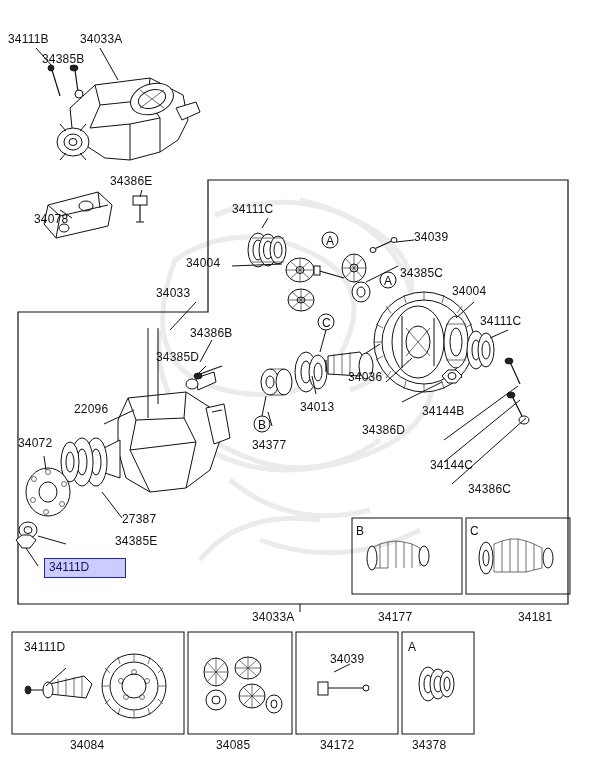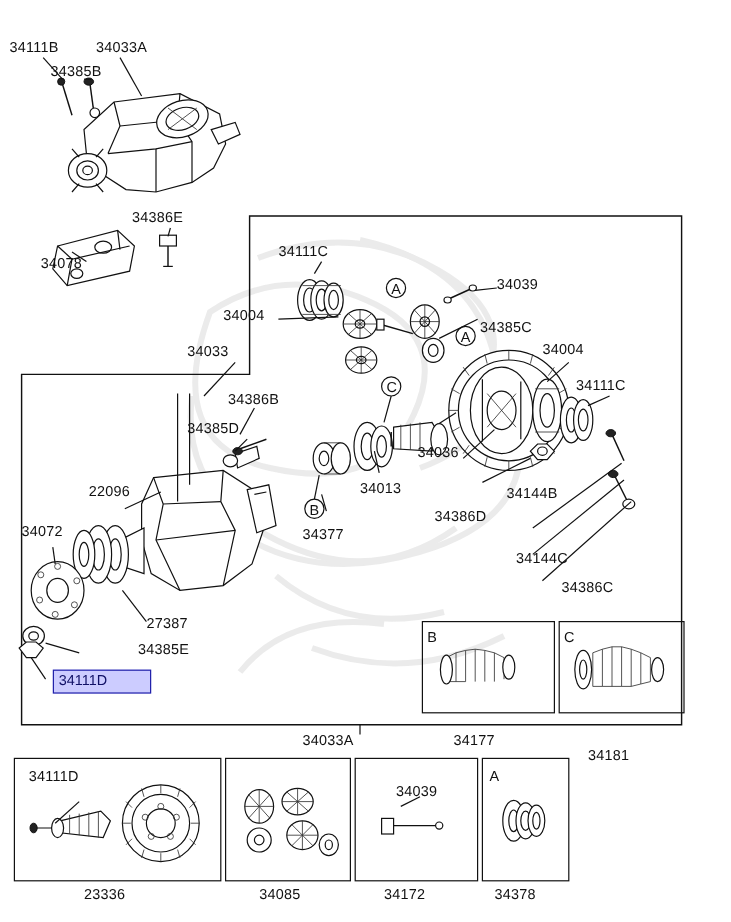--- a/index.html
+++ b/index.html
@@ -424,26 +424,26 @@
   <div class="lbl" style="left:326px;top:234px;">A</div>
   <div class="lbl" style="left:384px;top:274px;">A</div>
   <div class="lbl" style="left:258px;top:418px;">B</div>
   <div class="lbl" style="left:322px;top:316px;">C</div>
 
   <div class="highlight" style="left:44px; top:558px; width:82px; height:20px;">34111D</div>
 
   <div class="lbl" style="left:356px;top:524px;">B</div>
   <div class="lbl" style="left:470px;top:524px;">C</div>
   <div class="lbl" style="left:378px;top:610px;">34177</div>
-  <div class="lbl" style="left:490px;top:610px;margin-top:12px;">34181</div>
+  <div class="lbl" style="left:518px;top:610px;">34181</div>
 
   <div class="lbl" style="left:252px;top:610px;">34033A</div>
 
   <div class="lbl" style="left:24px; top:640px;">34111D</div>
-  <div class="lbl" style="left:70px; top:738px;">23336</div>
+  <div class="lbl" style="left:70px; top:738px;">34084</div>
   <div class="lbl" style="left:216px;top:738px;">34085</div>
   <div class="lbl" style="left:330px;top:652px;">34039</div>
   <div class="lbl" style="left:320px;top:738px;">34172</div>
   <div class="lbl" style="left:408px;top:640px;">A</div>
   <div class="lbl" style="left:412px;top:738px;">34378</div>
 
   <div class="lbl-code" style="left:508px;top:738px;">3UM2A01</div>
 </div>
 
 </body></html>

